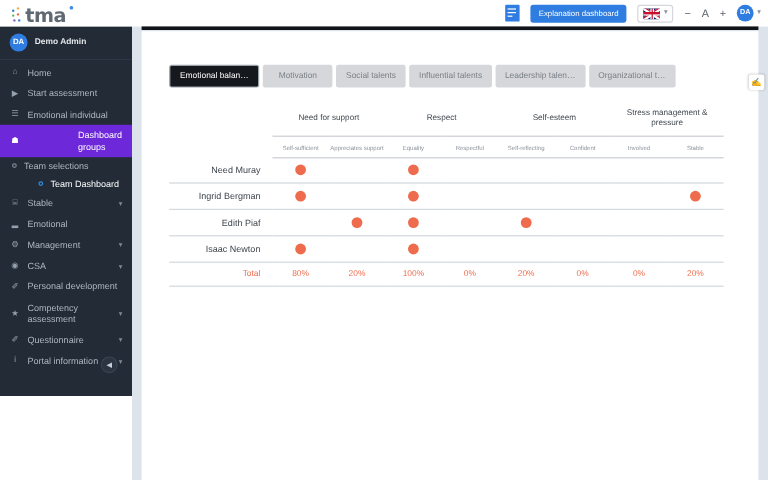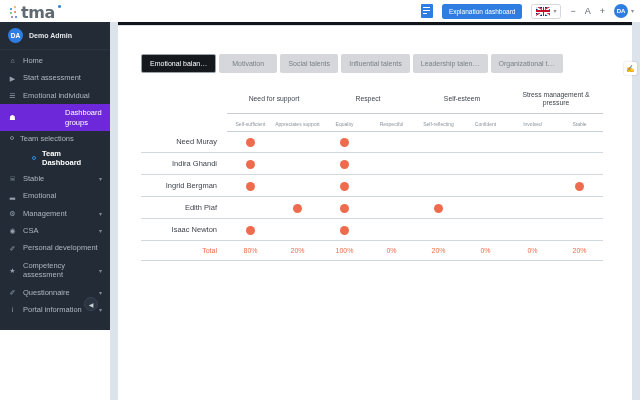--- a/index.html
+++ b/index.html
@@ -108,21 +108,21 @@
   .nav-item.active .ico, .nav-item.active .arrow { color: #ffffff; }
   .nav-sub {
     display: flex; align-items: center; gap: 6px;
     padding: 3px 8px 3px 10px; cursor: pointer;
     font-size: 7.5px; color: #aeb6c0;
   }
   .nav-sub .dot {
     width: 4px; height: 4px; border-radius: 50%;
     border: 1px solid #7d8794; flex: none;
   }
-  .nav-sub.current { color: #ffffff; font-weight: bold; padding-left: 32px; }
+  .nav-sub.current { color: #ffffff; font-weight: normal; padding-left: 32px; }
   .nav-sub.current .dot { border-color: #2f8fe0; }
 
   .collapse-btn {
     position: absolute; left: 84px; top: 297px;
     width: 14px; height: 14px; border-radius: 50%;
     background: #2b3441; border: 1px solid #3a4452;
     display: flex; align-items: center; justify-content: center;
     color: #c7ced6; font-size: 6px; cursor: pointer; z-index: 25;
   }
 
@@ -380,31 +380,20 @@
             <td class="cell"><span class="bubble" style="background: rgb(238, 108, 77);"></span></td>
             <td class="cell"></td>
             <td class="cell"><span class="bubble" style="background: rgb(238, 108, 77);"></span></td>
             <td class="cell"></td>
             <td class="cell"></td>
             <td class="cell"></td>
             <td class="cell"></td>
             <td class="cell"></td>
           </tr>
           <tr>
-            <td class="name">Indira Ghandi</td>
-            <td class="cell"><span class="bubble" style="background: rgb(238, 108, 77);"></span></td>
-            <td class="cell"></td>
-            <td class="cell"><span class="bubble" style="background: rgb(238, 108, 77);"></span></td>
-            <td class="cell"></td>
-            <td class="cell"></td>
-            <td class="cell"></td>
-            <td class="cell"></td>
-            <td class="cell"></td>
-          </tr>
-          <tr>
             <td class="name">Ingrid Bergman</td>
             <td class="cell"><span class="bubble" style="background: rgb(238, 108, 77);"></span></td>
             <td class="cell"></td>
             <td class="cell"><span class="bubble" style="background: rgb(238, 108, 77);"></span></td>
             <td class="cell"></td>
             <td class="cell"></td>
             <td class="cell"></td>
             <td class="cell"></td>
             <td class="cell"><span class="bubble" style="background: rgb(238, 108, 77);"></span></td>
           </tr>

